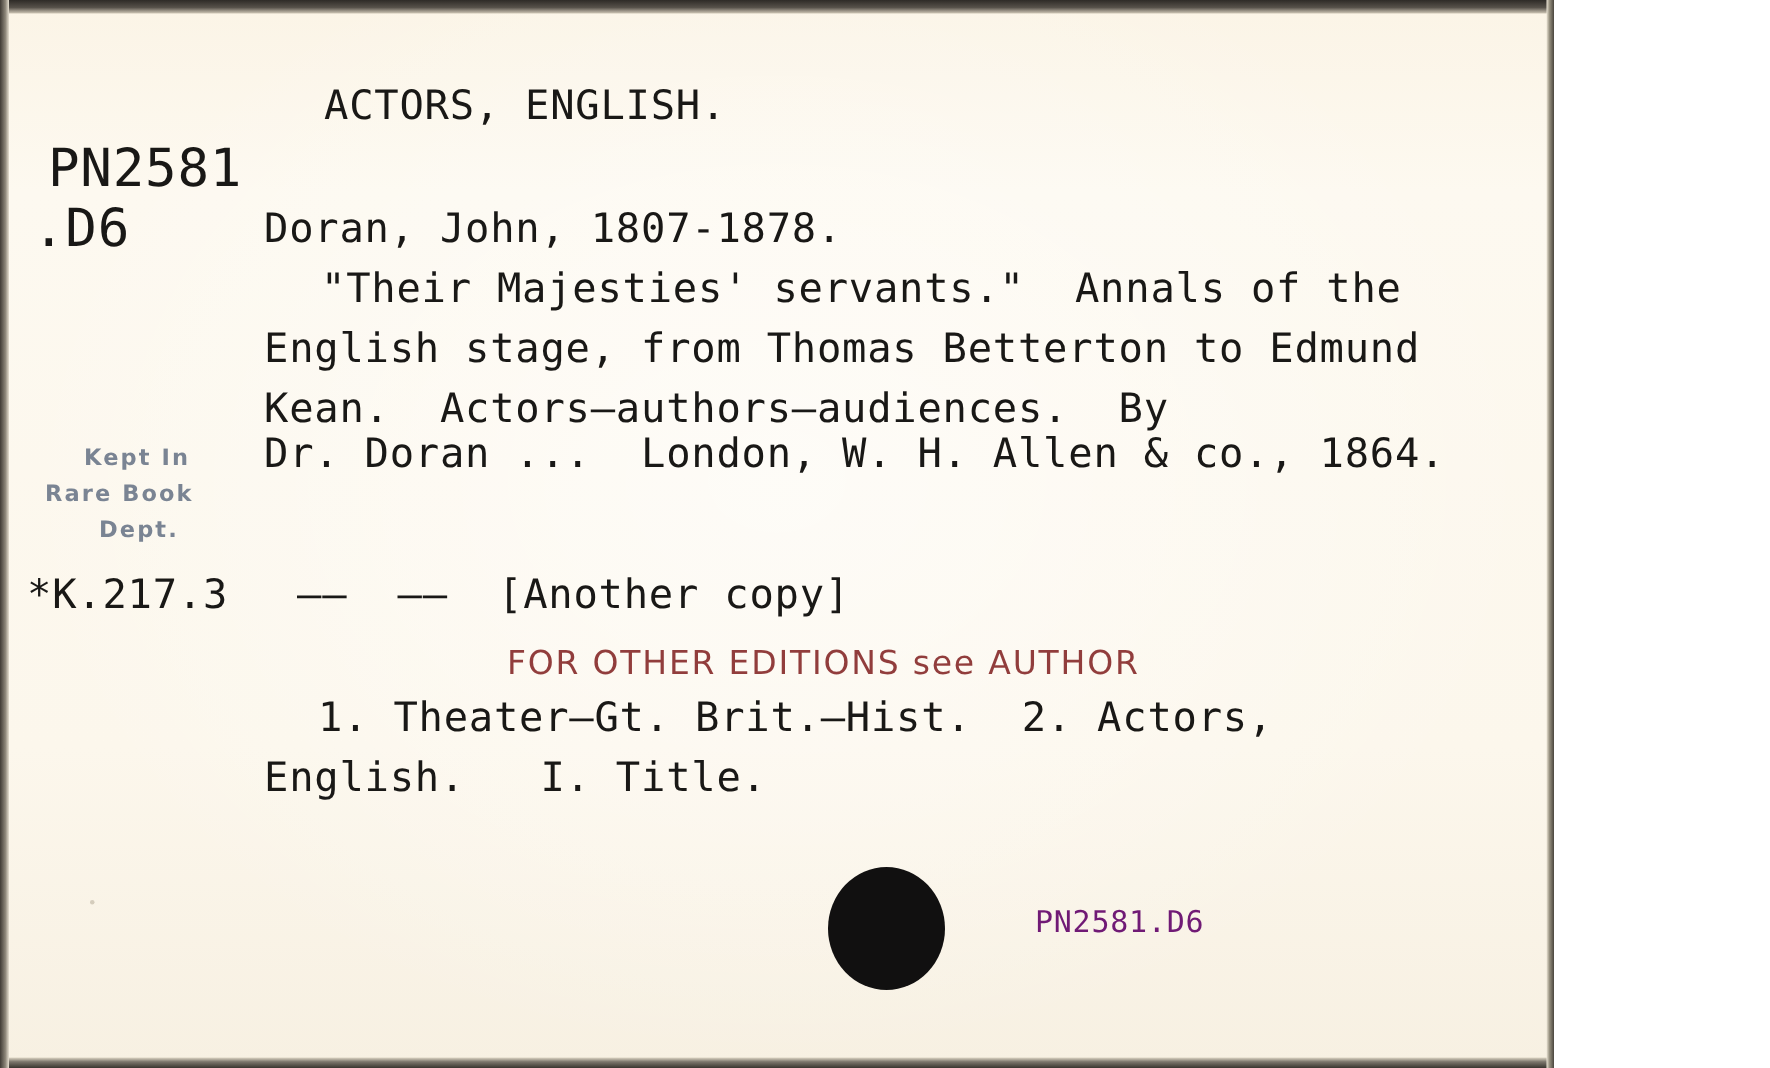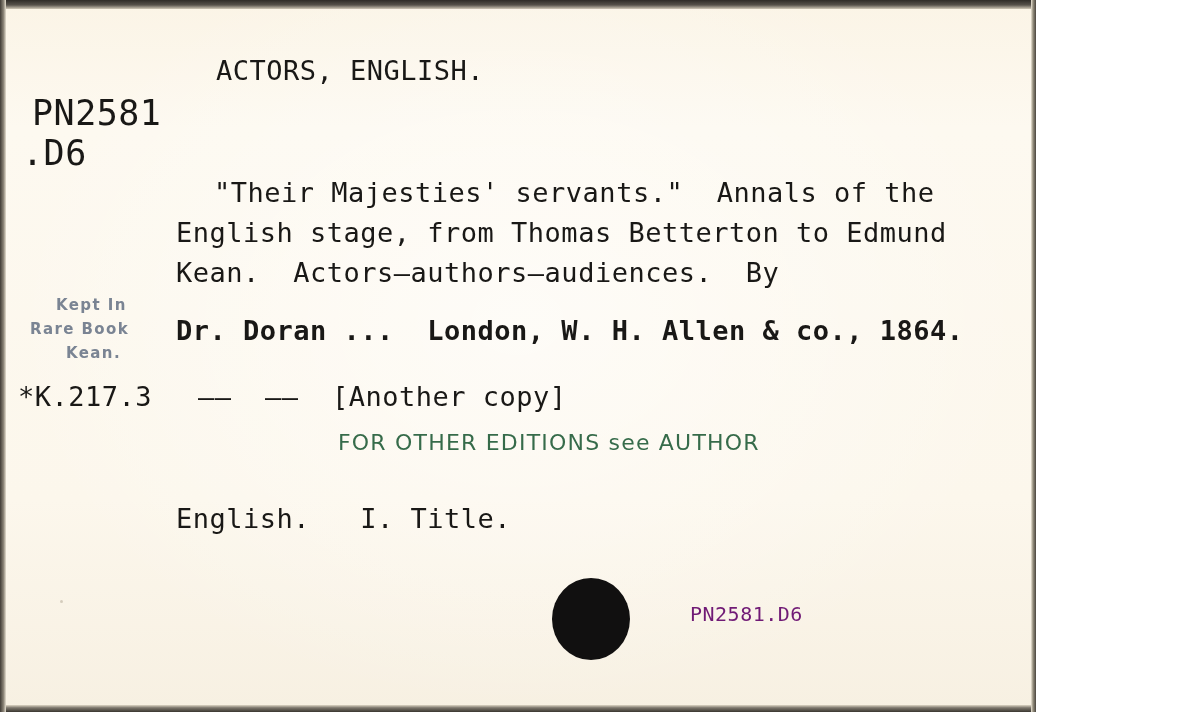--- a/index.html
+++ b/index.html
@@ -73,21 +73,21 @@
     font-size: 15px;
     letter-spacing: 1.4px;
     color: #6f7b8c;
     font-weight: 600;
     opacity: 0.92;
   }
   #stamp-editions {
     font-family: "DejaVu Sans", "Liberation Sans", sans-serif;
     font-size: 22px;
     letter-spacing: 1.2px;
-    color: #14532d;
+    color: #7f1d1d;
     opacity: 0.85;
   }
   .sup {
     font-size: 17px;
     vertical-align: super;
     letter-spacing: 0.5px;
   }
   #dot {
     position: absolute;
     width: 78px;
@@ -118,33 +118,35 @@
 
   <div class="speck" style="left:1160px; top:160px; width:4px; height:6px;"></div>
   <div class="speck" style="left:1126px; top:520px; width:3px; height:3px;"></div>
   <div class="speck" style="left:60px; top:600px; width:3px; height:3px;"></div>
 
   <div class="txt body-line" style="left:216px; top:56px;">ACTORS, ENGLISH.</div>
 
   <div class="txt call-line" style="left:32px; top:98px;">PN2581</div>
   <div class="txt call-line" style="left:22px; top:138px;">.D6</div>
 
+  <div class="txt body-line" style="left:176px; top:138px;">Doran, John, 1807-1878.</div>
   <div class="txt body-line" style="left:214px; top:178px;">"Their Majesties' servants."  Annals of the</div>
   <div class="txt body-line" style="left:176px; top:218px;">English stage, from Thomas Betterton to Edmund</div>
   <div class="txt body-line" style="left:176px; top:258px;">Kean.  Actors—authors—audiences.  By</div>
-  <div class="txt body-line" style="left:176px; top:316px;font-weight:bold;">Dr. Doran ...  London, W. H. Allen &amp; co., 1864.</div>
+  <div class="txt body-line" style="left:176px; top:288px;">Dr. Doran ...  London, W. H. Allen &amp; co., 1864.</div>
 
 
   <div class="txt body-line" style="left:18px; top:382px;">*K.217.3</div>
   <div class="txt body-line" style="left:198px; top:382px;">——  ——  [Another copy]</div>
 
   <div class="txt stamp" style="left:56px; top:296px;">Kept In</div>
   <div class="txt stamp" style="left:30px; top:320px;">Rare Book</div>
-  <div class="txt stamp" style="left:66px; top:344px;">Kean.</div>
+  <div class="txt stamp" style="left:66px; top:344px;">Dept.</div>
 
   <div class="txt" id="stamp-editions" style="left:338px; top:430px;">FOR OTHER EDITIONS see AUTHOR</div>
 
+  <div class="txt body-line" style="left:212px; top:464px;">1. Theater—Gt. Brit.—Hist.  2. Actors,</div>
   <div class="txt body-line" style="left:176px; top:504px;">English.   I. Title.</div>
 
   <div id="dot" style="left:552px; top:578px;"></div>
 
   <div class="txt" id="shelf-mark" style="left:690px; top:602px;">PN2581.D6</div>
 </div>
 
 </body></html>

